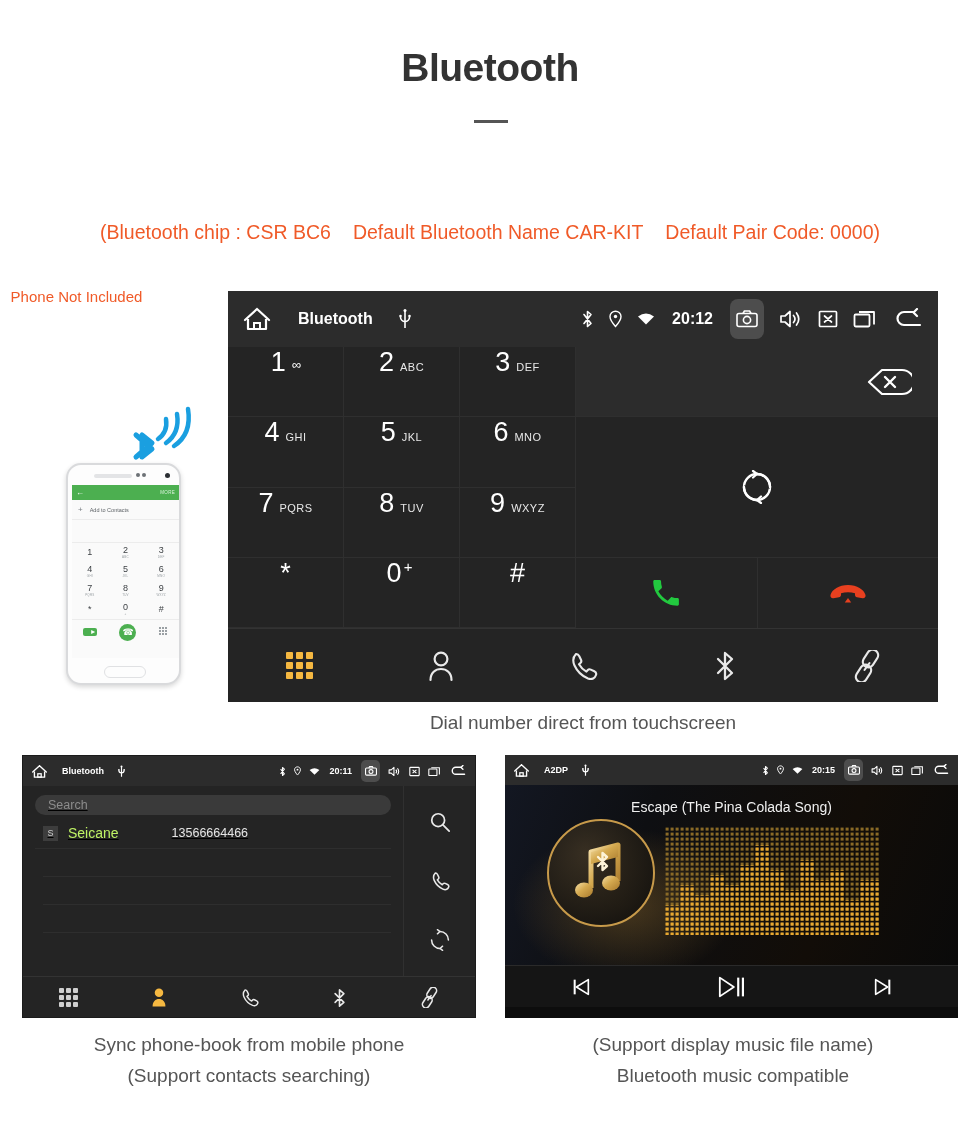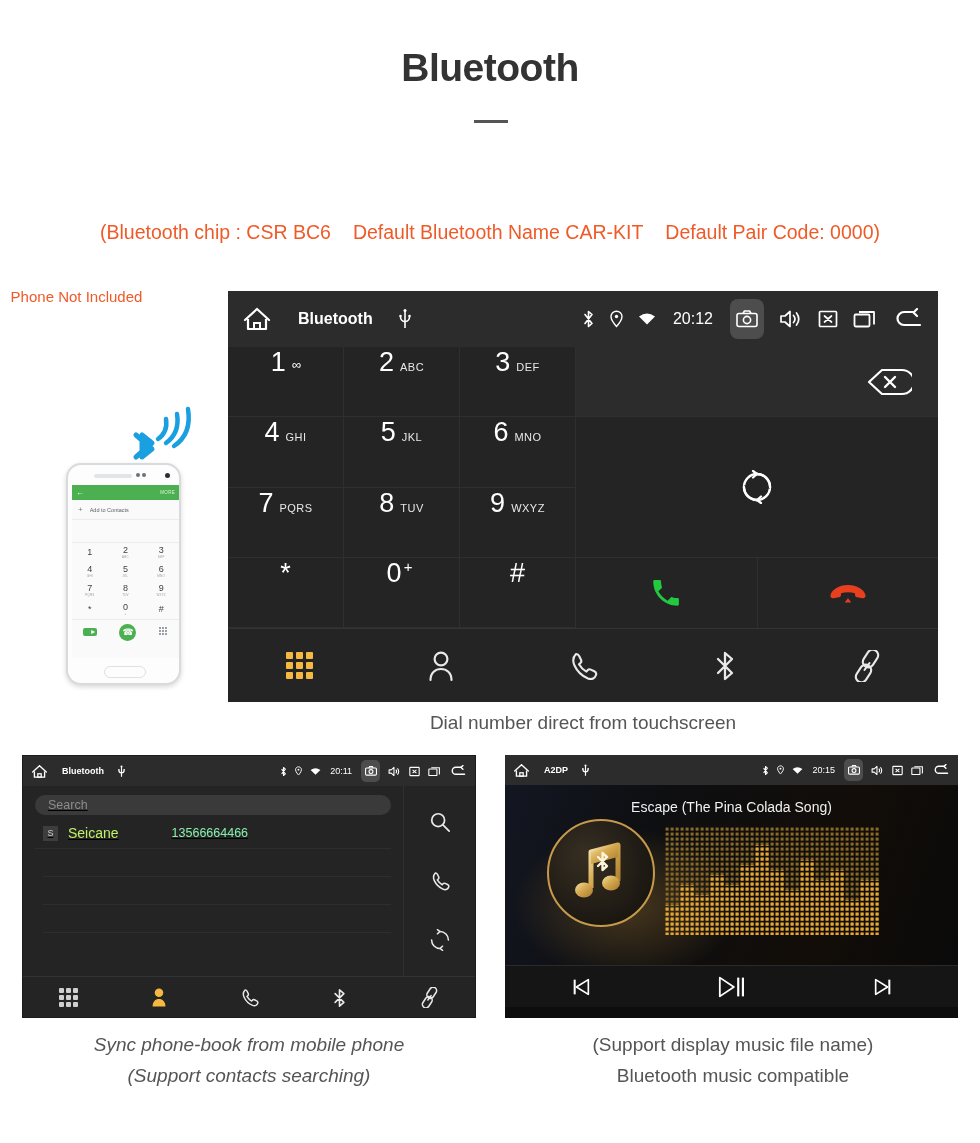--- a/index.html
+++ b/index.html
@@ -87,21 +87,21 @@
   }
 
   
   .statusbar {
     display: flex; align-items: center; background: #2c2c2c; color: #fff;
     position: relative;
   }
   .sb-left { display: flex; align-items: center; }
   .sb-right { display: flex; align-items: center; margin-left: auto; }
   .sb-title { font-weight: bold; }
-  .sb-time { font-weight: normal; text-align: center; }
+  .sb-time { font-weight: bold; text-align: center; }
   .sb-shot { background: #4d4d4d; border-radius: 8px; display:flex;align-items:center;justify-content:center;}
 
   
   .panel-main {
     position: absolute; left: 228px; top: 291px; width: 710px; height: 411px;
     background: #1b1b1b; overflow: hidden;
   }
   .panel-main .statusbar { height: 56px; padding: 0 14px; }
   .panel-main .sb-left { gap: 26px; }
   .panel-main .sb-title { font-size: 16px; }
@@ -164,21 +164,21 @@
   }
   .contact-row {
     display: flex; align-items: center; height: 31px; margin-top: 3px;
     border-bottom: 1px solid #2e2e2e; padding-left: 8px;
   }
   .avatar-sq {
     width: 15px; height: 15px; background: #3d3d3d; color: #cfcfcf;
     font-size: 9px; display: flex; align-items: center; justify-content: center; margin-right: 10px;
   }
   .c-name { color: #bef264; font-size: 14px; }
-  .c-num { color: #86efac; font-size: 12.5px; margin-left: 53px; }
+  .c-num { color: #e5e5e5; font-size: 12.5px; margin-left: 53px; }
   .empty-row { height: 28px; border-bottom: 1px solid #2e2e2e; margin-left: 8px;}
   .bl-side {
     width: 72px; border-left: 1px solid #303030; display: flex; flex-direction: column;
     align-items: center; justify-content: space-around; padding: 6px 0;
   }
   .panel-bl .tabbar, .panel-br .ctrlbar { height: 42px; }
 
   
   .panel-br {
     position: absolute; left: 505px; top: 755px; width: 453px; height: 263px;
@@ -202,21 +202,21 @@
   }
   .viz { position: absolute; left: 160px; top: 42px; width: 215px; height: 108px; }
   .ctrlbar {
     background: #151515; border-top: 1px solid #2a2a2a;
     display: flex; align-items: center;
   }
   .ctrl { flex: 1; display: flex; align-items: center; justify-content: center; }
 
   .cap-bl {
     position: absolute; left: 12px; top: 1029px; width: 474px; text-align: center;
-    font-size: 19px; color: #555; line-height: 31px; font-style: italic;
+    font-size: 19px; color: #555; line-height: 31px;
   }
   .cap-br {
     position: absolute; left: 496px; top: 1029px; width: 474px; text-align: center;
     font-size: 19px; color: #555; line-height: 31px;
   }
   svg { display: block; }
 </style>
 </head>
 <body>
 

